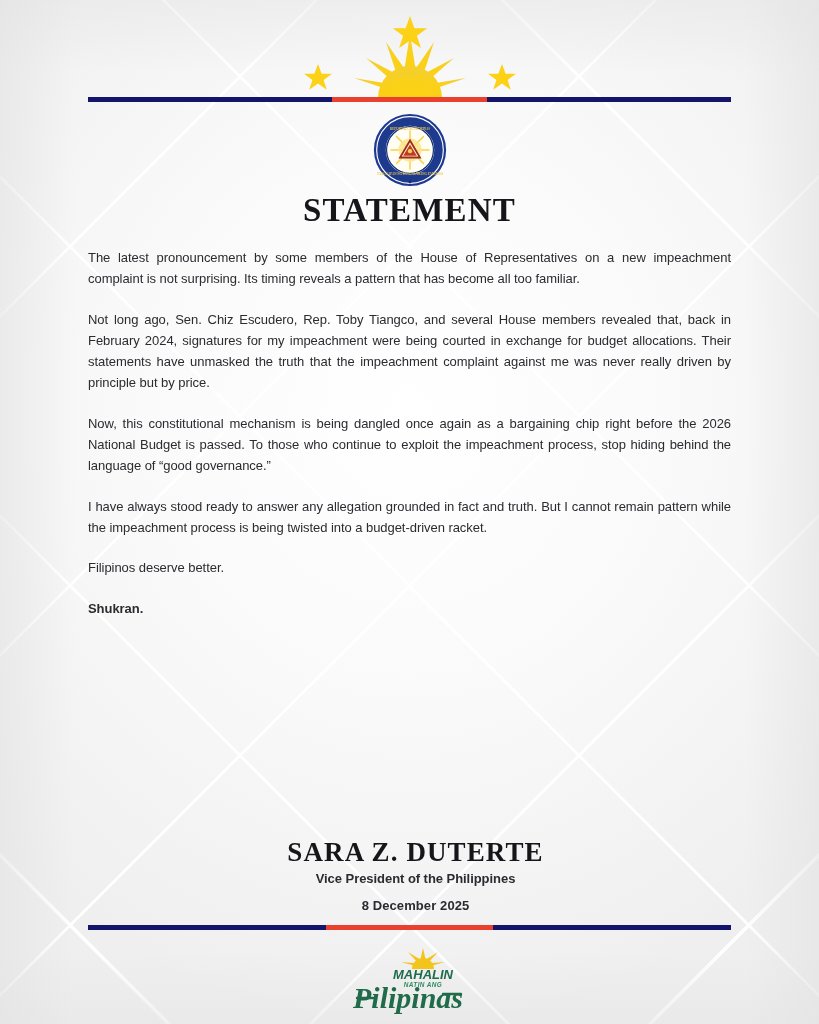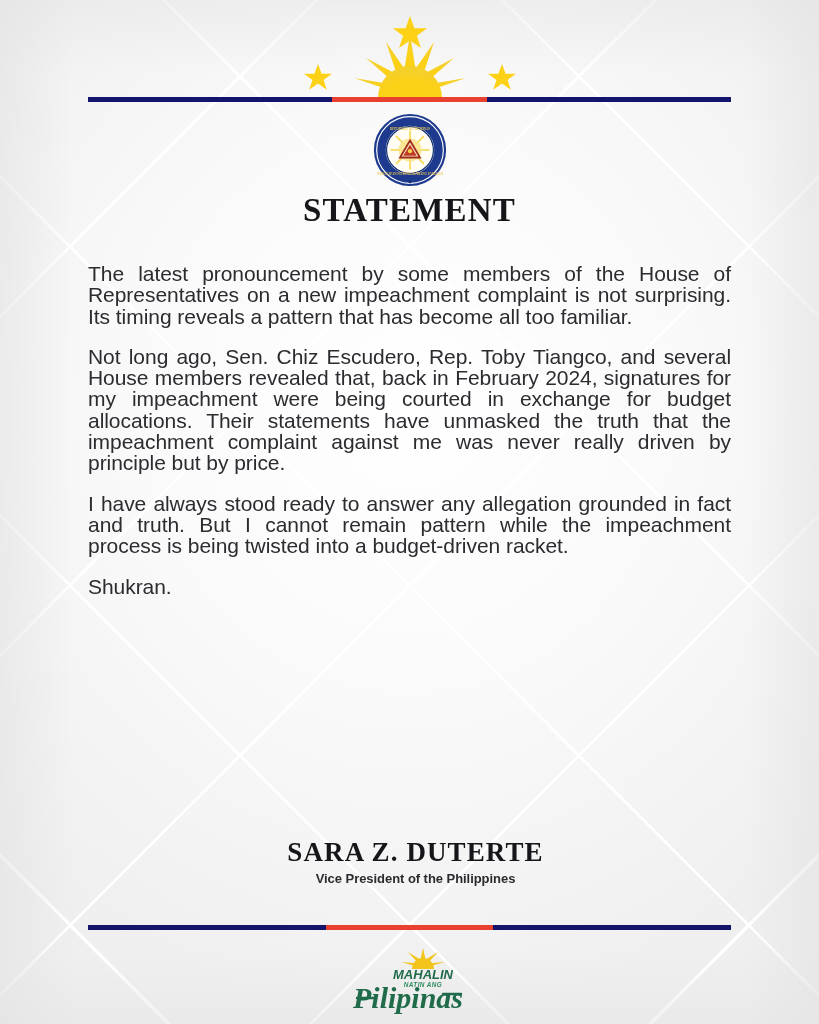--- a/index.html
+++ b/index.html
@@ -94,29 +94,29 @@
     font-size:33px;
     font-weight:700;
     letter-spacing:1.2px;
     color:#15151a;
     font-variant:small-caps;
   }
 
   
   .body-copy {
     position:absolute;
-    left:88px; right:88px; top:263px;
+    left:88px; right:88px; top:247px;
     color:#2b2b30;
-    font-size:21px;
+    font-size:13px;
     line-height:21.3px;
     letter-spacing:-0.05px;
   }
   .body-copy p { margin:0 0 19px 0; }
   .body-copy p.justify { text-align:justify; }
-  .body-copy p:last-child { margin-bottom:8px; }
+  .body-copy p:last-child { margin-bottom:8px;font-weight:bold; }
 
   
   .signature {
     position:absolute; left:12px; right:0; top:838px;
     text-align:center;
   }
   .sig-name {
     font-family:"Liberation Serif", serif;
     font-size:27px;
     font-weight:700;
@@ -220,27 +220,30 @@
         <circle cx="37" cy="38.2" r="2.1" fill="#f6d54a"></circle>
         <circle cx="37" cy="68.8" r="1.6" fill="#12306f"></circle>
       </svg>
     </div>
 
     <div class="doc-title">STATEMENT</div>
 
     <div class="body-copy">
       <p class="justify">The latest pronouncement by some members of the House of Representatives on a new impeachment complaint is not surprising. Its timing reveals a pattern that has become all too familiar.</p>
       <p class="justify">Not long ago, Sen. Chiz Escudero, Rep. Toby Tiangco, and several House members revealed that, back in February 2024, signatures for my impeachment were being courted in exchange for budget allocations. Their statements have unmasked the truth that the impeachment complaint against me was never really driven by principle but by price.</p>
+      <p class="justify">Now, this constitutional mechanism is being dangled once again as a bargaining chip right before the 2026 National Budget is passed. To those who continue to exploit the impeachment process, stop hiding behind the language of “good governance.”</p>
       <p class="justify">I have always stood ready to answer any allegation grounded in fact and truth. But I cannot remain pattern while the impeachment process is being twisted into a budget-driven racket.</p>
+      <p>Filipinos deserve better.</p>
       <p>Shukran.</p>
     </div>
 
     <div class="signature">
       <div class="sig-name">SARA Z. DUTERTE</div>
       <div class="sig-role">Vice President of the Philippines</div>
+      <div class="sig-date">8 December 2025</div>
     </div>
 
     <div class="rule rule-bottom">
       <span class="seg-navy"></span>
       <span class="seg-red"></span>
       <span class="seg-navy"></span>
     </div>
 
     <div class="footer-logo">
       <svg width="150" height="72" viewBox="0 0 150 72">

